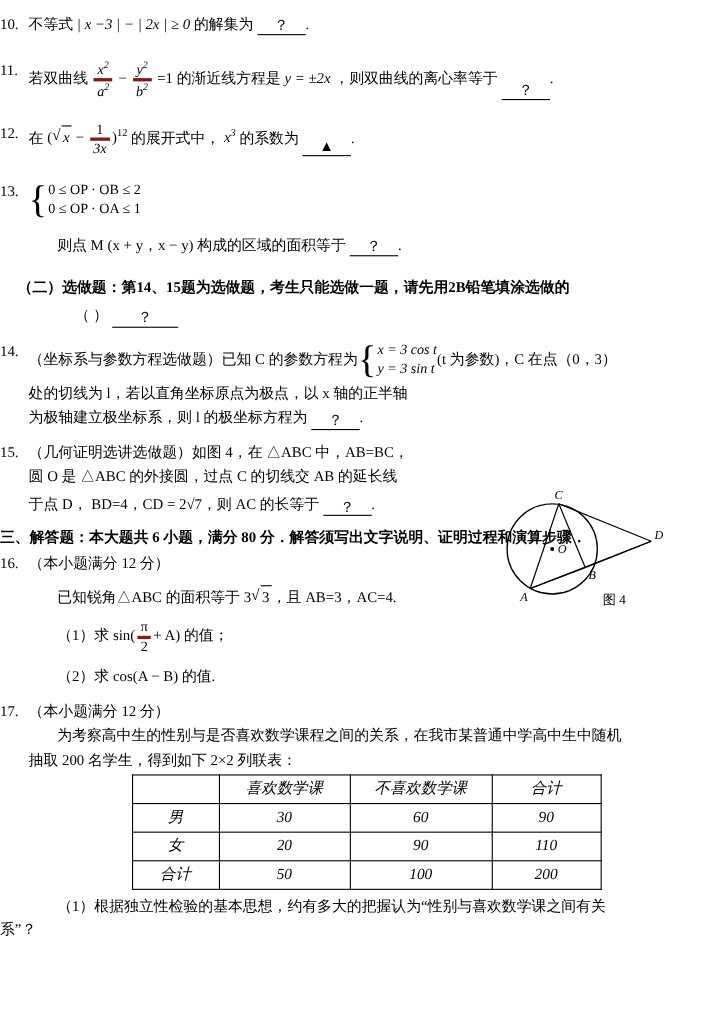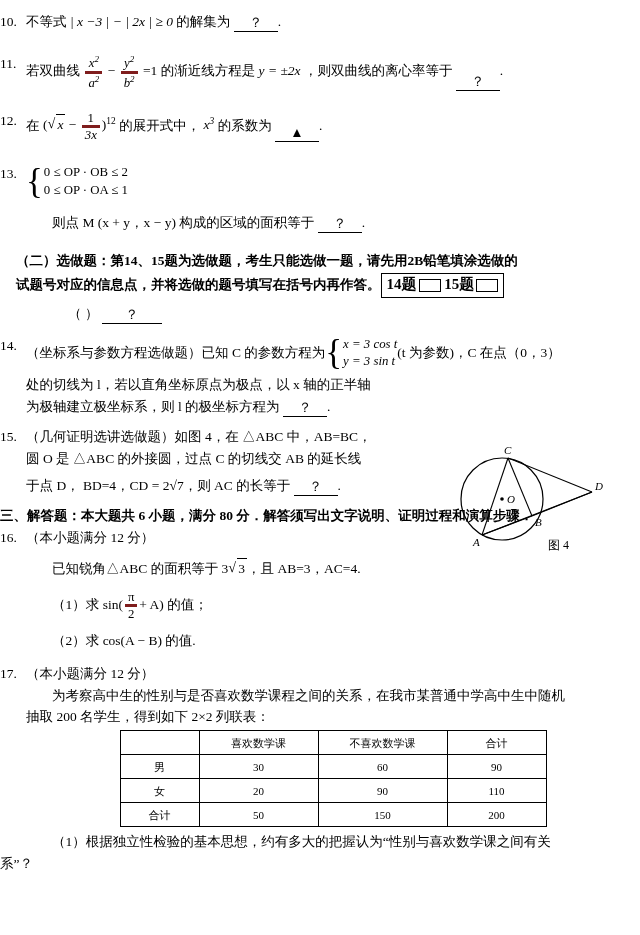--- a/index.html
+++ b/index.html
@@ -113,21 +113,22 @@
   .smallbox {
     display: inline-block;
     width: 20px;
     height: 11px;
     border: 1px solid #000;
     vertical-align: middle;
     margin-left: 2px;
   }
   table.ct {
     border-collapse: collapse;
-    font-size: 11px;
+    font-size: 14px;
+    font-style: italic;
   }
   table.ct td, table.ct th {
     border: 1px solid #000;
     text-align: center;
     font-weight: normal;
     padding: 2px 4px;
     height: 19px;
   }
   .fig {
     position: absolute;
@@ -201,27 +202,20 @@
       </div>
       <div class="indent1" style="margin-top:14px;">
         <span>则点 M (x + y，x − y) 构成的区域的面积等于</span>
         <span class="blank">？</span><span>.</span>
       </div>
     </div>
   </div>
 
   <div class="q" style="margin-top:18px;padding-left:16px;">
     <div class="bold">（二）选做题：第14、15题为选做题，考生只能选做一题，请先用2B铅笔填涂选做的</div>
-    <div style="display:flex; align-items:center; margin-top:2px;">
-      <span class="bold">试题号对应的信息点，并将选做的题号填写在括号内再作答。</span>
-      <span class="boxed">
-        <span>14题</span><span class="smallbox"></span>
-        <span>15题</span><span class="smallbox"></span>
-      </span>
-    </div>
     <div class="indent2" style="margin-top:6px;">
       <span>（    ）</span>
       <span class="blank2">？</span>
     </div>
   </div>
 
   <div class="q row" style="margin-top:12px;">
     <div class="num">14.</div>
     <div class="body">
       <div style="display:flex; align-items:center;">
@@ -317,21 +311,21 @@
           </tr>
           <tr>
             <td>女</td>
             <td>20</td>
             <td>90</td>
             <td>110</td>
           </tr>
           <tr>
             <td>合计</td>
             <td>50</td>
-            <td>150</td>
+            <td>100</td>
             <td>200</td>
           </tr>
         </tbody>
           </table>
       </div>
       <div class="indent1" style="margin-top:5px;">（1）根据独立性检验的基本思想，约有多大的把握认为“性别与喜欢数学课之间有关</div>
       <div style="margin-top:1px; margin-left:-26px;">系”？</div>
     </div>
   </div>
 

